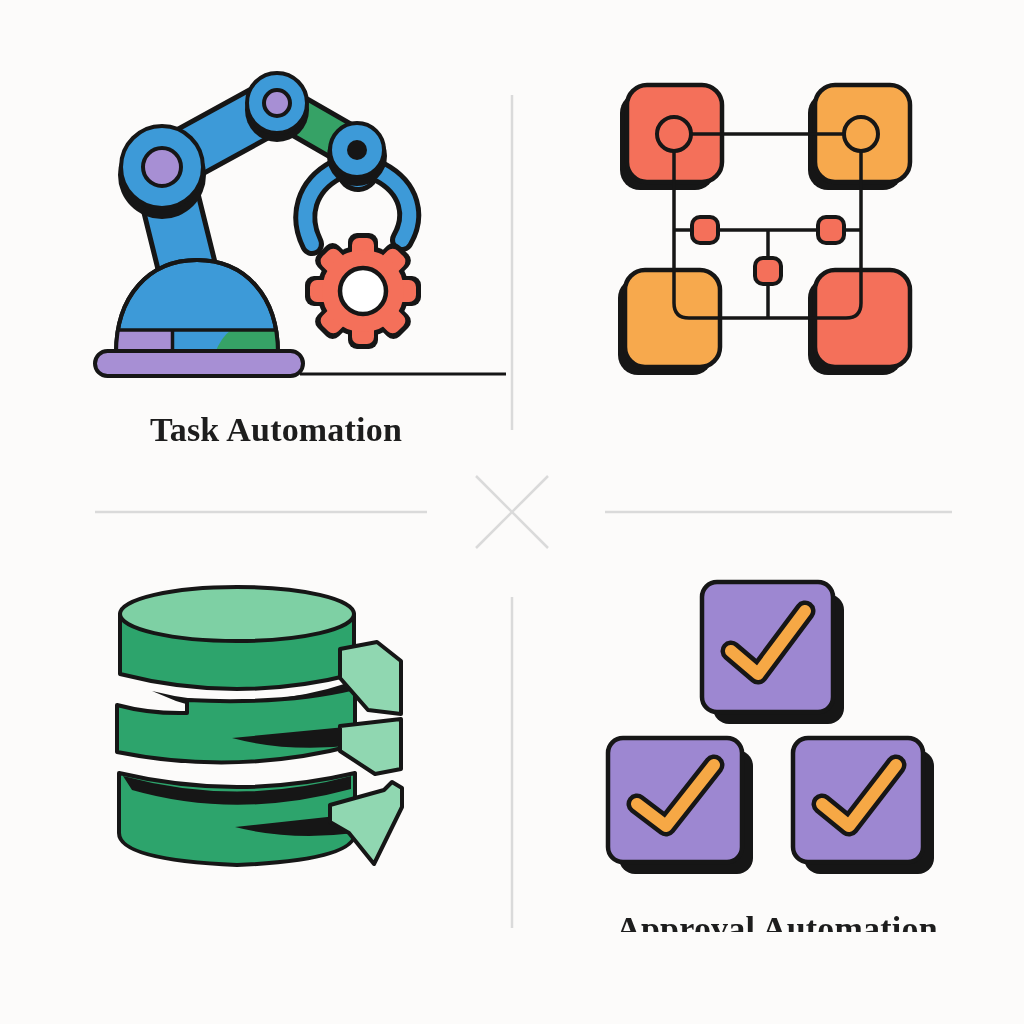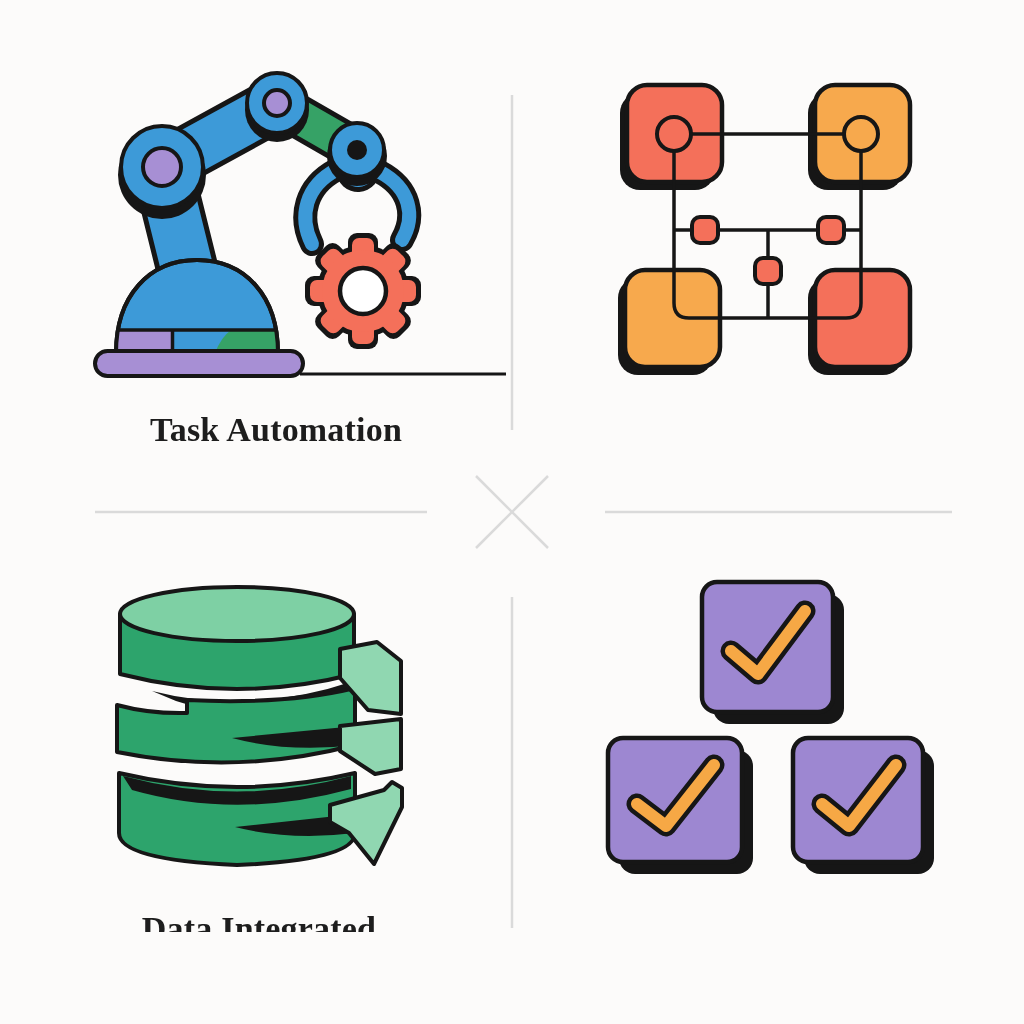--- a/index.html
+++ b/index.html
@@ -176,15 +176,15 @@
     <line class="dv" x1="512" y1="597" x2="512" y2="928"></line>
     <line class="dv" x1="95" y1="512" x2="427" y2="512"></line>
     <line class="dv" x1="605" y1="512" x2="952" y2="512"></line>
     <g>
       <line class="dv" x1="476" y1="476" x2="548" y2="548"></line>
       <line class="dv" x1="548" y1="476" x2="476" y2="548"></line>
     </g>
   </svg>
 
   <div class="label" style="left:276px;top:411px">Task Automation</div>
-  <div class="label" style="left:259px;top:910px">Data Integrated</div>
+  <div class="label" style="left:777px;top:910px">Approval Automation</div>
 
 </div>
 
 </body></html>

